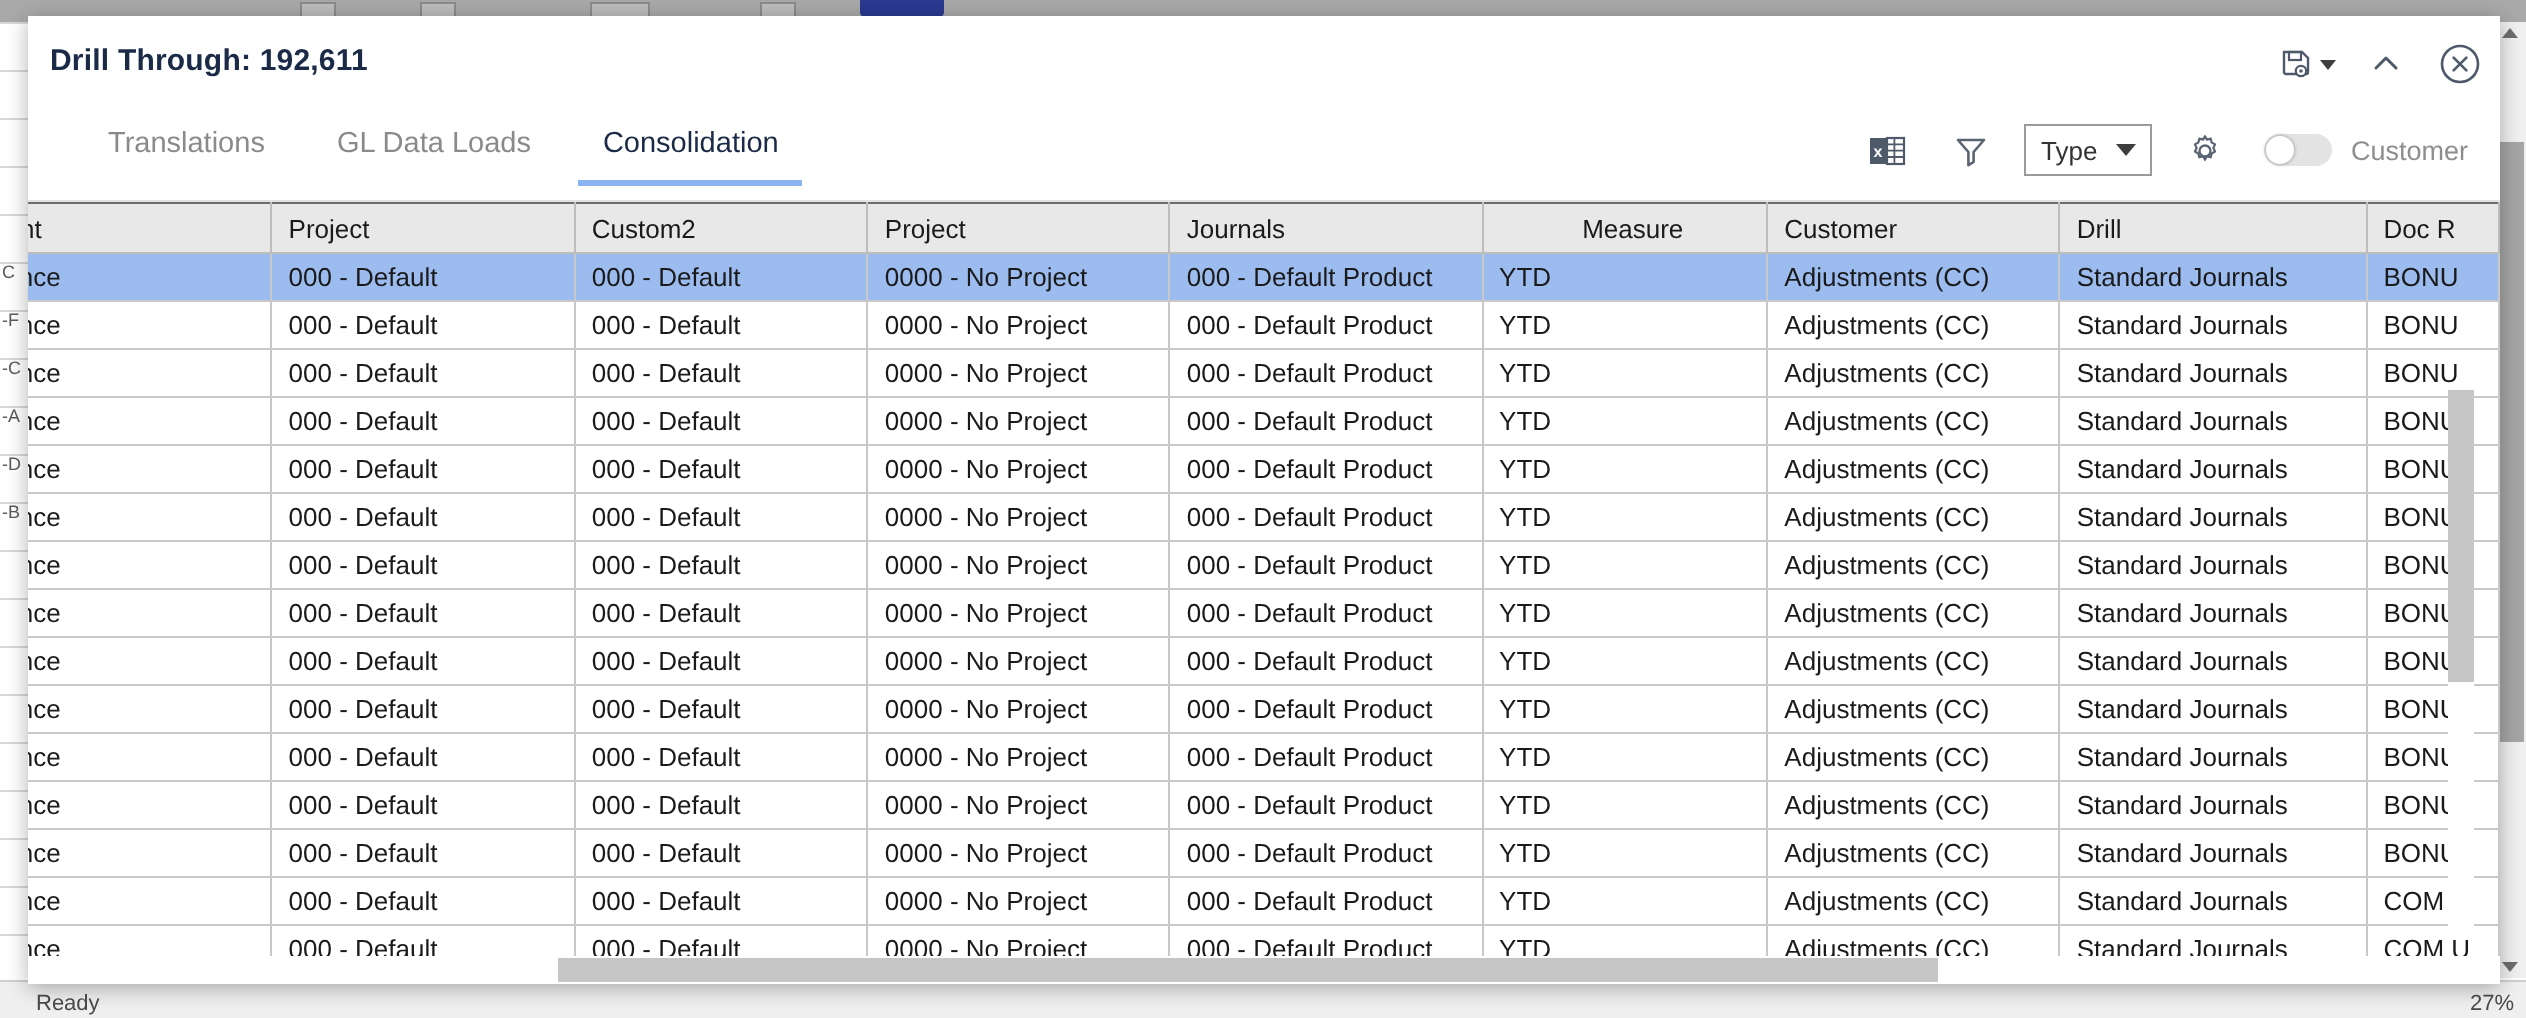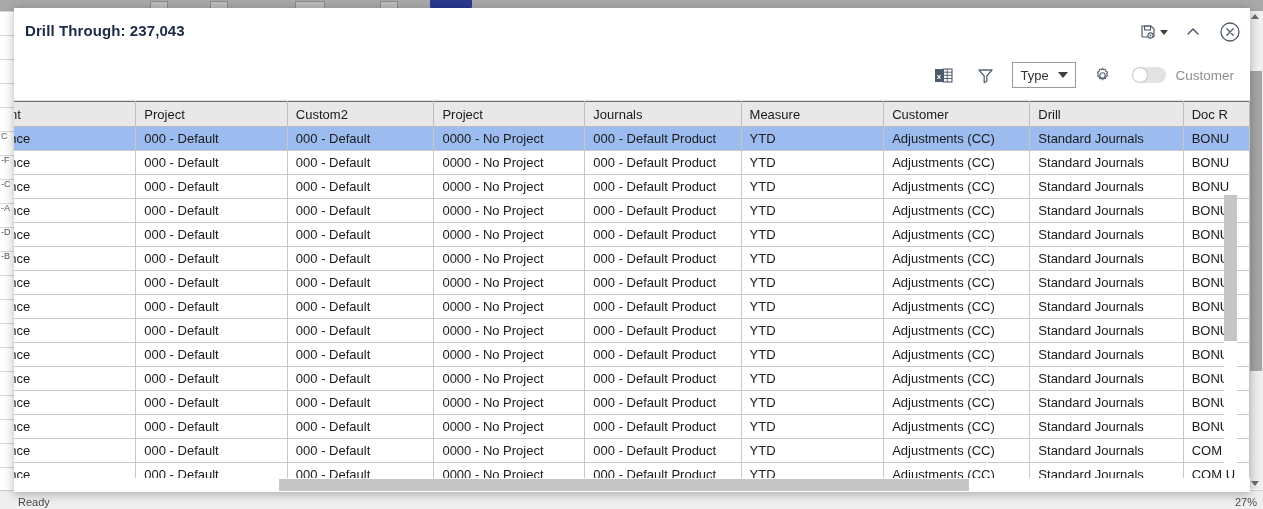--- a/index.html
+++ b/index.html
@@ -399,21 +399,21 @@
   <div id="bg-vscroll">
     <div class="bg-arrow" style="top:3px;border-bottom:5px solid #6e6e6e;"></div>
     <div id="bg-vscroll-thumb"></div>
     <div class="bg-arrow" style="bottom:3px;border-top:5px solid #6e6e6e;"></div>
   </div>
 </div>
 
 <div id="dialog">
 
   <div id="dialog-header">
-    <div id="dialog-title">Drill Through: 237,043</div>
+    <div id="dialog-title">Drill Through: 192,611</div>
 
     <div id="window-controls">
       <div id="save-split">
         <span class="wc-btn" style="width:18px;height:18px;">
           <svg width="16" height="16" viewBox="0 0 16 16" fill="none">
             <path d="M2 2h9l3 3v7a1 1 0 0 1-1 1H3a1 1 0 0 1-1-1V2z" stroke="#4e5a6a" stroke-width="1.2" fill="none"></path>
             <rect x="4.5" y="2" width="6" height="4" stroke="#4e5a6a" stroke-width="1.1" fill="none"></rect>
             <circle cx="10.5" cy="11.5" r="2.6" fill="#ffffff" stroke="#4e5a6a" stroke-width="1.1"></circle>
             <circle cx="10.5" cy="11.5" r="0.9" fill="#4e5a6a"></circle>
           </svg>
@@ -430,20 +430,25 @@
       <div class="wc-btn">
         <svg width="22" height="22" viewBox="0 0 22 22" fill="none">
           <circle cx="11" cy="11" r="9" stroke="#4e5a6a" stroke-width="1.3" fill="none"></circle>
           <path d="M7.8 7.8l6.4 6.4M14.2 7.8l-6.4 6.4" stroke="#4e5a6a" stroke-width="1.3" stroke-linecap="round"></path>
         </svg>
       </div>
     </div>
   </div>
 
   <div id="tabs-row">
+    <div id="tabs">
+      <div class="tab">Translations</div>
+      <div class="tab">GL Data Loads</div>
+      <div class="tab active">Consolidation</div>
+    </div>
 
     <div id="toolbar">
       <div class="tb-item" id="excel-btn">
         <svg width="19" height="19" viewBox="0 0 19 19">
           <rect x="1" y="3" width="8" height="13" fill="#4e5a6a"></rect>
           <text x="5" y="12.5" font-size="8" fill="#ffffff" text-anchor="middle" font-family="Liberation Sans, sans-serif" font-weight="bold">x</text>
           <rect x="9.5" y="3" width="8.5" height="13" fill="none" stroke="#4e5a6a" stroke-width="1.1"></rect>
           <path d="M9.5 6.2h8.5M9.5 9.3h8.5M9.5 12.5h8.5M13.2 3v13" stroke="#4e5a6a" stroke-width="0.9"></path>
         </svg>
       </div>
@@ -478,21 +483,21 @@
   <div id="grid-wrap">
     <div id="grid-shift">
       <table id="grid">
         <thead>
           <tr>
               <th style="width: 164px;">ment</th>
               <th style="width: 156px;">Project</th>
               <th style="width: 150px;">Custom2</th>
               <th style="width: 150px;">Project</th>
               <th style="width: 152px;">Journals</th>
-              <th style="width: 150px;">Measure</th>
+              <th style="width: 150px; text-align: center;">Measure</th>
               <th style="width: 144px;">Customer</th>
               <th style="width: 152px;">Drill</th>
               <th style="width: 60px;">Doc R</th>
             </tr>
         </thead>
         <tbody>
             <tr class="selected">
               <td style="width: 164px;">inance</td>
               <td style="width: 156px;">000 - Default</td>
               <td style="width: 150px;">000 - Default</td>

